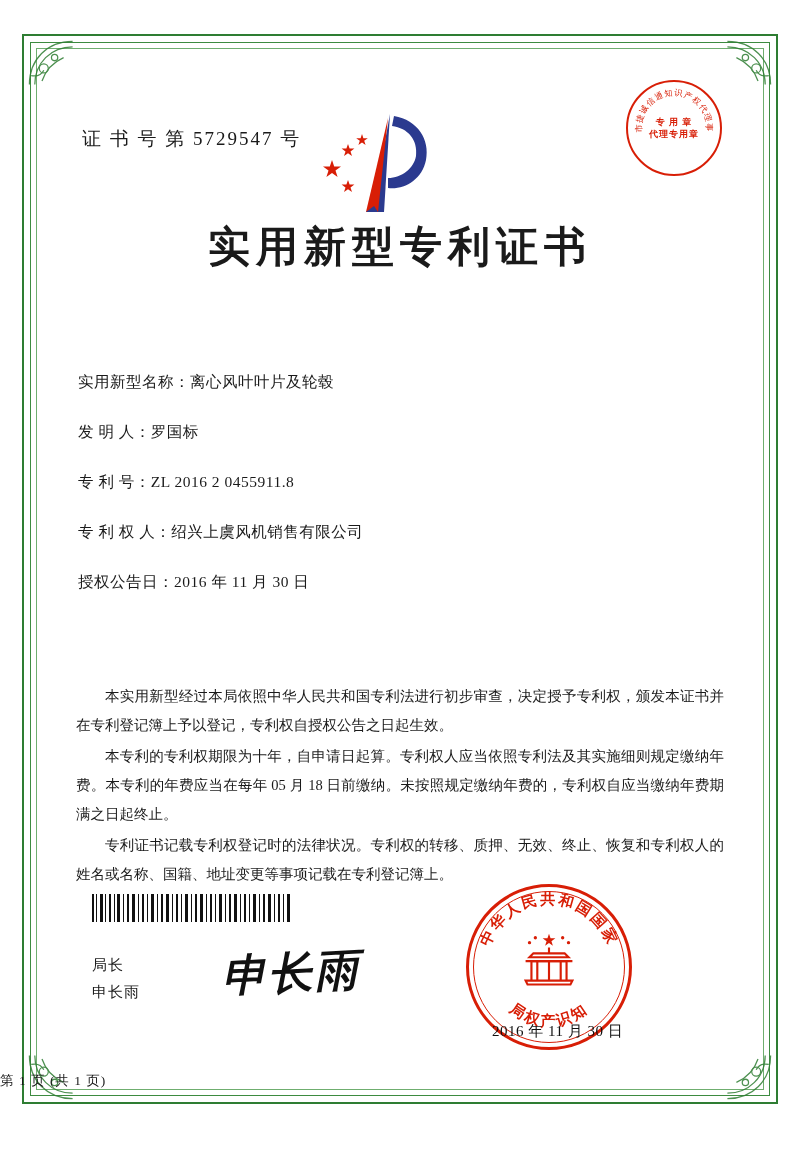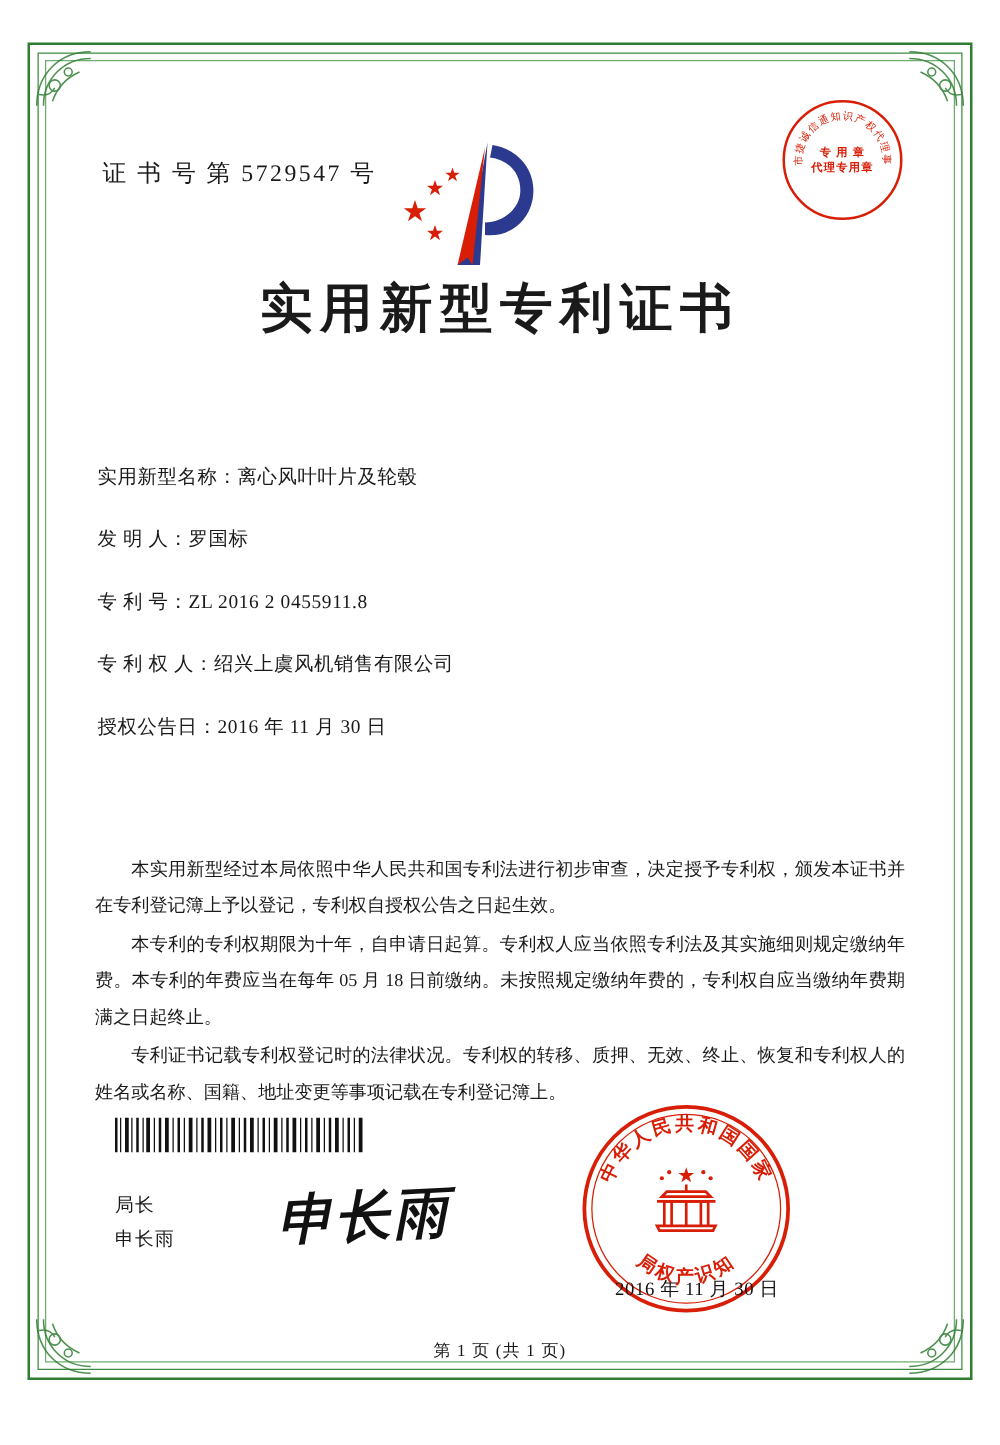--- a/index.html
+++ b/index.html
@@ -229,21 +229,21 @@
     letter-spacing: 0.5px;
     white-space: nowrap;
   }
 
   
   .page-footer {
     position: absolute;
     left: 0;
     right: 0;
     top: 1072px;
-    text-align: center;
+    text-align: left;
     font-size: 13.5px;
     letter-spacing: 1px;
   }
 </style>
 </head>
 <body>
 
 <div class="border-outer"></div>
 <div class="border-inner"></div>
 <div class="border-thin"></div>

